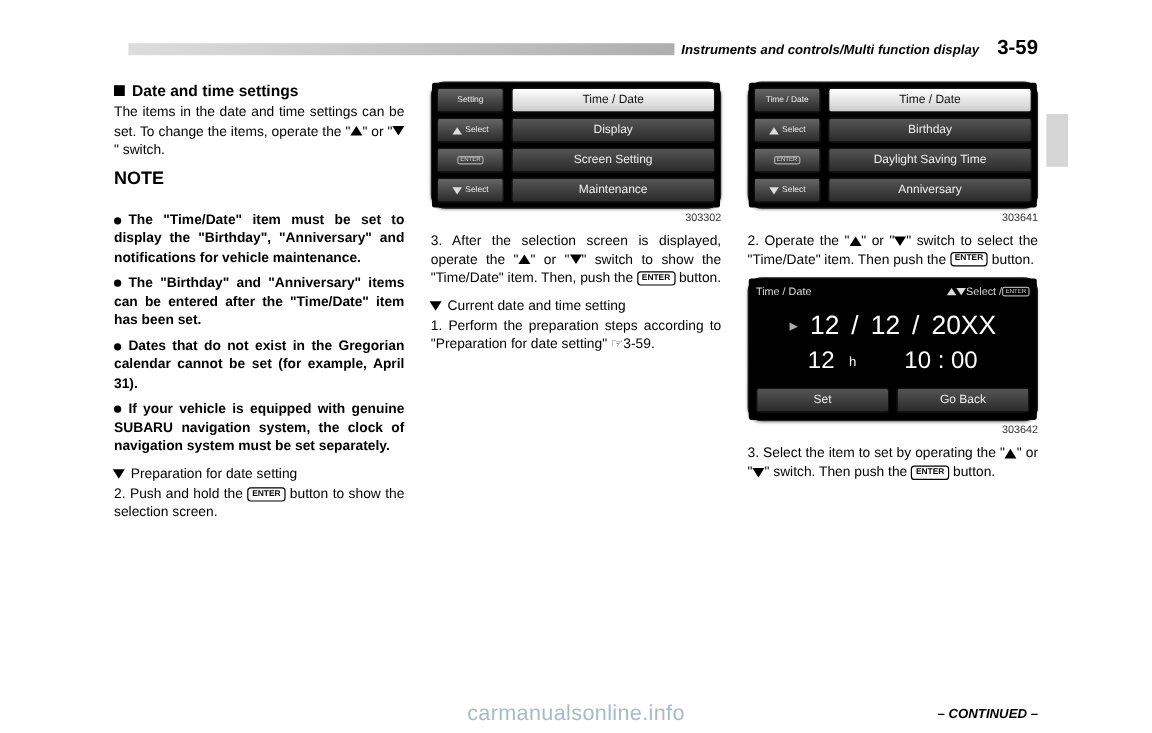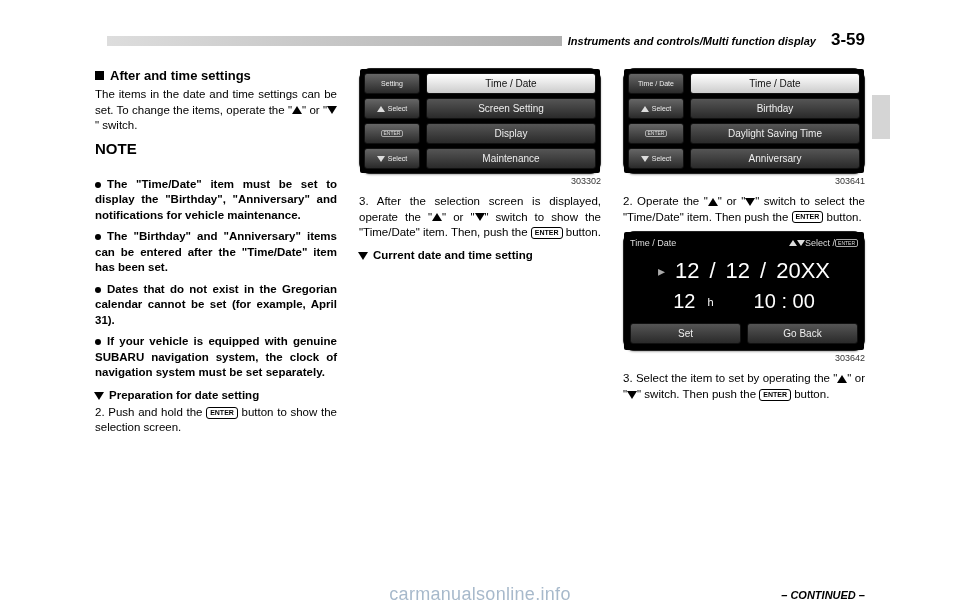--- a/index.html
+++ b/index.html
@@ -100,21 +100,21 @@
   .enter-btn {
     display: inline-block;
     border: 1px solid #000;
     border-radius: 3px;
     font-size: 7px;
     padding: 0 3px;
     line-height: 10px;
     vertical-align: middle;
     font-weight: bold;
   }
-  .sub-heading { font-weight: bold; margin: 8px 0 4px; }
+  .sub-heading { font-weight: normal; margin: 8px 0 4px; }
 
   
   .device {
     background: linear-gradient(#555,#333);
     border-radius: 12px;
     padding: 1px;
     box-shadow: inset 0 0 0 2px #222, 0 1px 2px rgba(0,0,0,.3);
   }
   .device-inner {
     background: #000;
@@ -221,21 +221,21 @@
       <span class="pagenum">3-59</span>
     </div>
   </div>
 
   <div class="side-tab"></div>
 
   <div class="cols">
 
     <div class="col">
       <div class="section-title">
-        <span class="sq"></span><span>After and time settings</span>
+        <span class="sq"></span><span>Date and time settings</span>
       </div>
       <p>
         <span>The items in the date and time settings can be set. To change the items, operate the "</span><span class="tri tri-up"></span><span>" or "</span><span class="tri tri-down"></span><span>" switch.</span>
       </p>
       <div class="note-hd">NOTE</div>
       <p class="bold"><span class="bullet"></span><span>The "Time/Date" item must be set to display the "Birthday", "Anniversary" and notifications for vehicle maintenance.</span></p>
       <p class="bold"><span class="bullet"></span><span>The "Birthday" and "Anniversary" items can be entered after the "Time/Date" item has been set.</span></p>
       <p class="bold"><span class="bullet"></span><span>Dates that do not exist in the Gregorian calendar cannot be set (for example, April 31).</span></p>
       <p class="bold"><span class="bullet"></span><span>If your vehicle is equipped with genuine SUBARU navigation system, the clock of navigation system must be set separately.</span></p>
 
@@ -261,35 +261,36 @@
             <div class="pill">
                 <span class="mini-enter">ENTER</span>
               </div>
             <div class="pill">
                 <span class="mini-tri-down"></span>
                 <span class="st">Select</span>
               </div>
           </div>
           <div class="right-panel">
             <div class="menu-item selected">Time / Date</div>
+            <div class="menu-item">Display</div>
             <div class="menu-item">Screen Setting</div>
-            <div class="menu-item">Display</div>
             <div class="menu-item">Maintenance</div>
           </div>
         </div>
       </div>
       <div class="figref">303302</div>
 
       <p>
         <span>3.  After the selection screen is displayed, operate the "</span><span class="tri tri-up"></span><span>" or "</span><span class="tri tri-down"></span><span>" switch to show the "Time/Date" item. Then, push the </span><span class="enter-btn">ENTER</span><span> button.</span>
       </p>
 
       <div class="sub-heading">
         <span class="tri-right-heading"></span><span>Current date and time setting</span>
       </div>
+      <p>1.  Perform the preparation steps according to "Preparation for date setting" ☞3-59.</p>
     </div>
 
     <div class="col">
       <div class="device">
         <div class="device-inner">
           <div class="left-panel">
             <div class="pill">
                 <span class="st">Time / Date</span>
               </div>
             <div class="pill">

